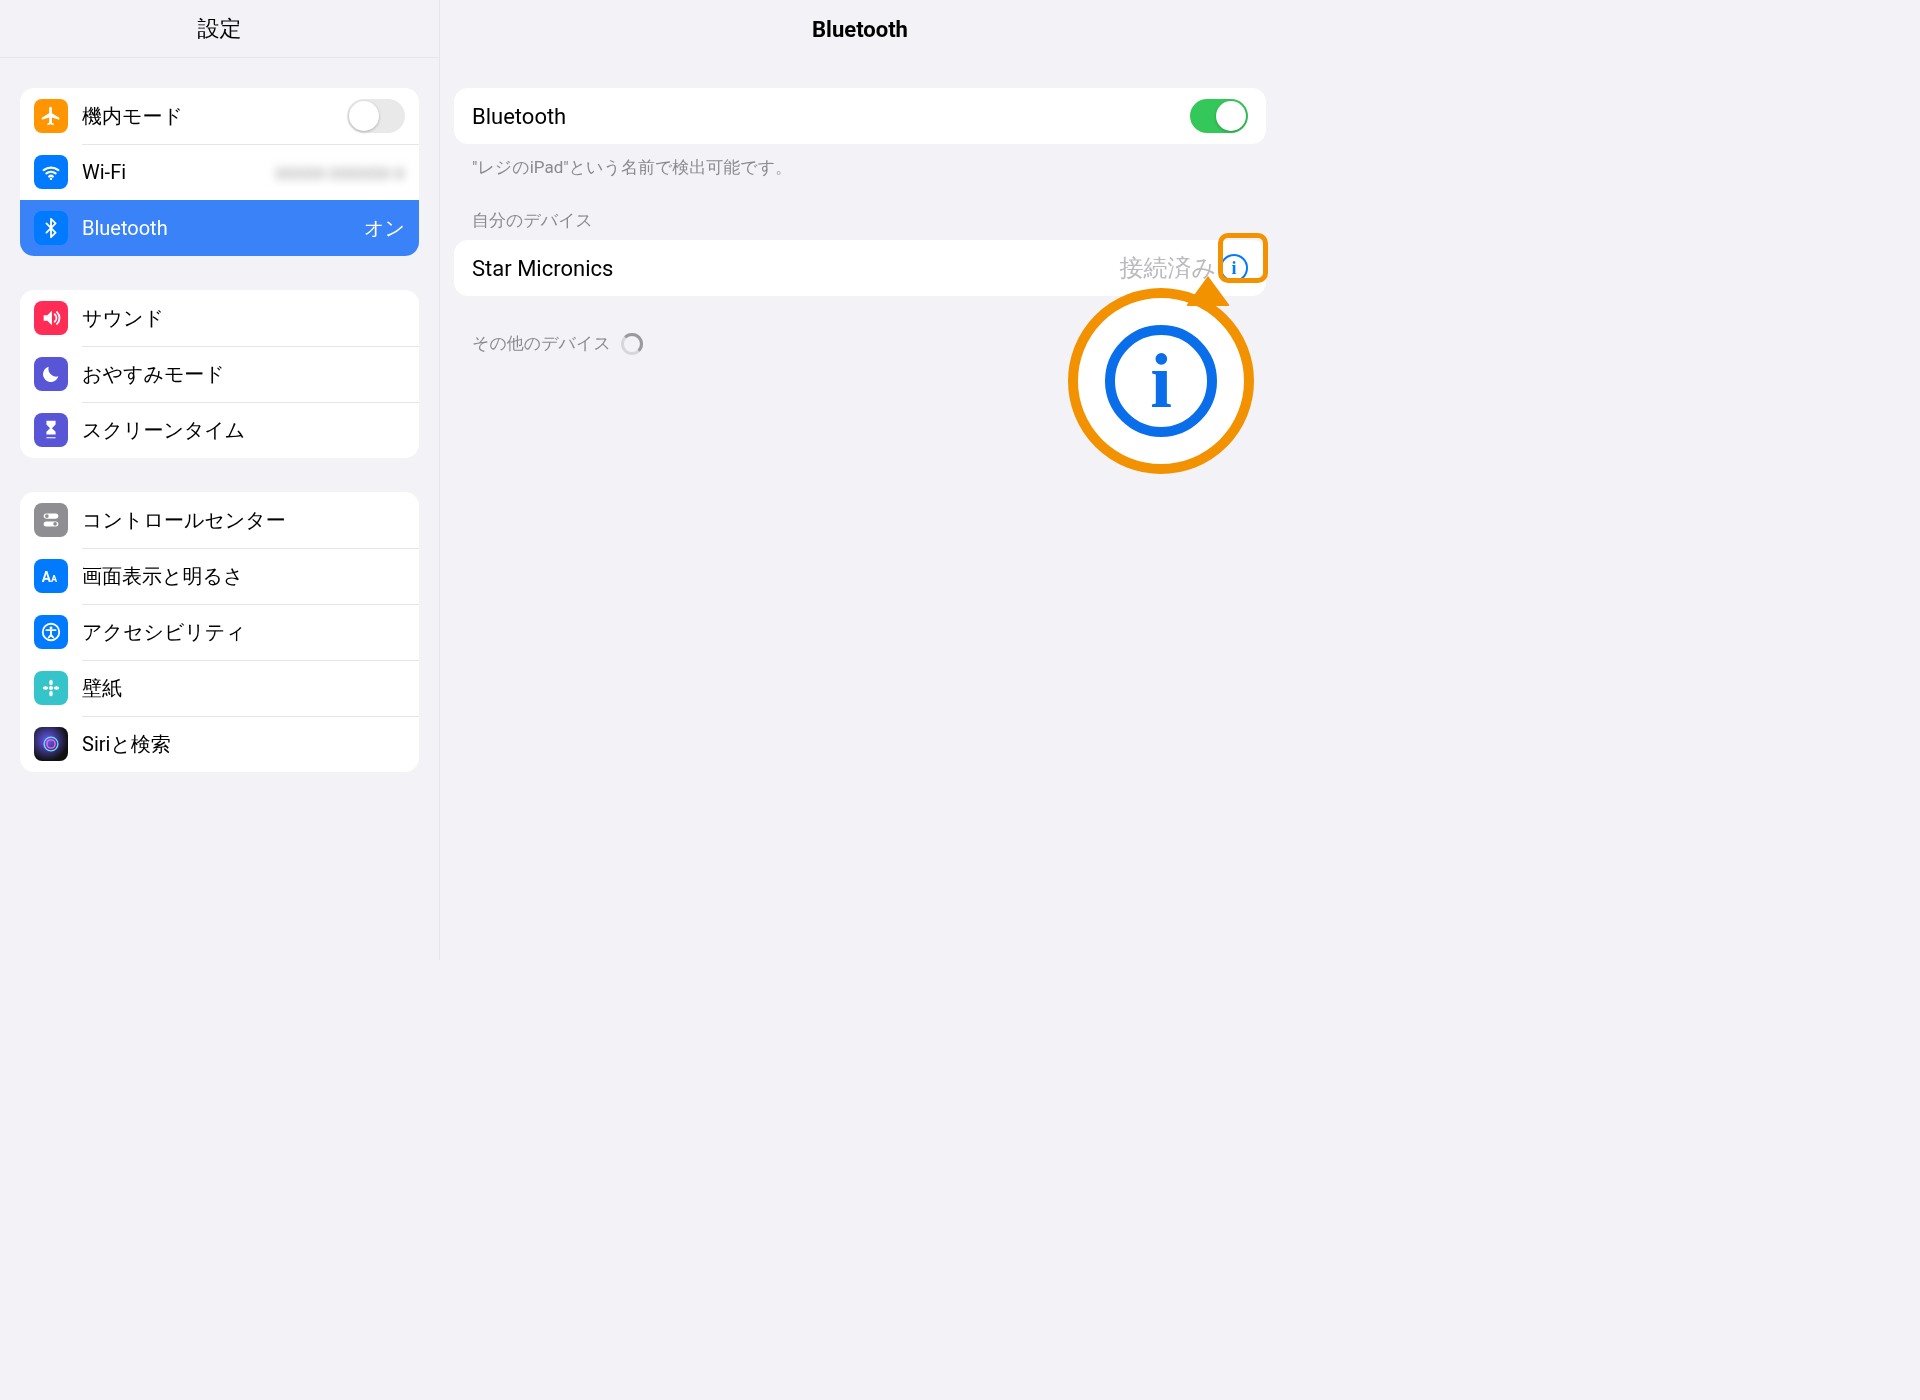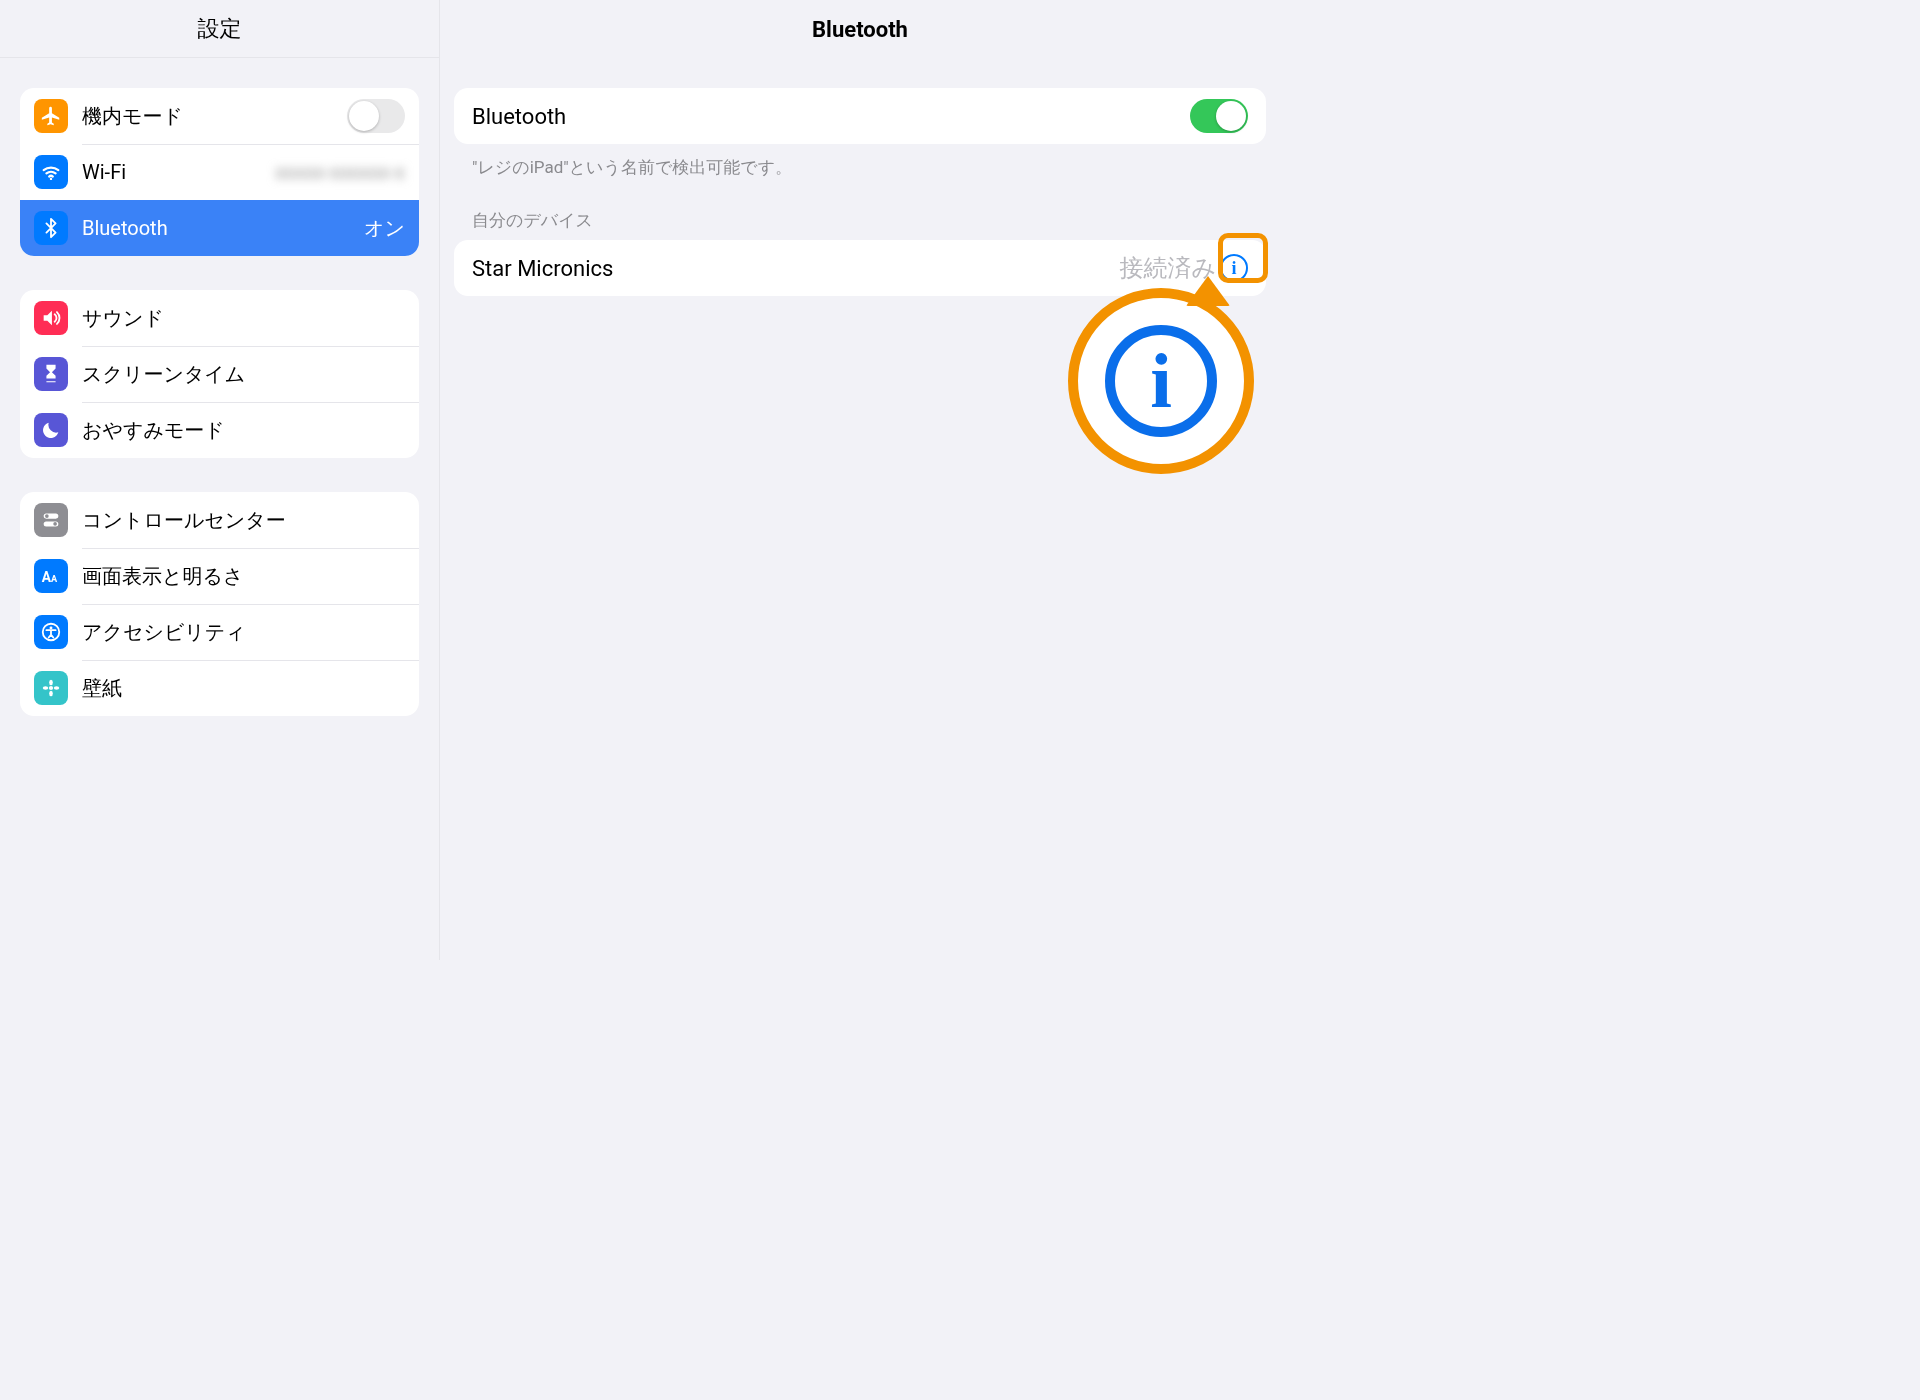--- a/index.html
+++ b/index.html
@@ -114,32 +114,32 @@
                 <path d="M4 9v6h4l5 5V4L8 9H4z"></path>
                 <path d="M16 8a5 5 0 0 1 0 8" fill="none" stroke="#fff" stroke-width="2" stroke-linecap="round"></path>
                 <path d="M18.5 5.5a9 9 0 0 1 0 13" fill="none" stroke="#fff" stroke-width="2" stroke-linecap="round"></path>
               </svg>
           </span>
           <span class="label">サウンド</span>
         </div>
         <div class="row">
           <span class="icon" style="background:#5856d6">
             <svg width="22" height="22" viewBox="0 0 24 24" fill="#fff">
+                <path d="M20 14.5A8.5 8.5 0 0 1 9.5 4 8.5 8.5 0 1 0 20 14.5z"></path>
+              </svg>
+          </span>
+          <span class="label">おやすみモード</span>
+        </div>
+        <div class="row">
+          <span class="icon" style="background:#5856d6">
+            <svg width="22" height="22" viewBox="0 0 24 24" fill="#fff">
                 <path d="M7 3h10v3l-4 4 4 4v3H7v-3l4-4-4-4V3zm0 18h10v-1H7v1zm0-18h10V2H7v1z"></path>
               </svg>
           </span>
           <span class="label">スクリーンタイム</span>
-        </div>
-        <div class="row">
-          <span class="icon" style="background:#5856d6">
-            <svg width="22" height="22" viewBox="0 0 24 24" fill="#fff">
-                <path d="M20 14.5A8.5 8.5 0 0 1 9.5 4 8.5 8.5 0 1 0 20 14.5z"></path>
-              </svg>
-          </span>
-          <span class="label">おやすみモード</span>
         </div>
       </div>
 
       <div class="group">
         <div class="row">
           <span class="icon" style="background:#8e8e93">
             <svg width="22" height="22" viewBox="0 0 24 24" fill="#fff">
                 <rect x="4" y="5" width="16" height="5.5" rx="2.75"></rect>
                 <circle cx="7.5" cy="7.75" r="2" fill="#8e8e93"></circle>
                 <rect x="4" y="13.5" width="16" height="5.5" rx="2.75"></rect>
@@ -172,20 +172,29 @@
             <svg width="22" height="22" viewBox="0 0 24 24" fill="#fff">
                 <circle cx="12" cy="12" r="2.3"></circle>
                 <ellipse cx="12" cy="6" rx="2" ry="3"></ellipse>
                 <ellipse cx="12" cy="18" rx="2" ry="3"></ellipse>
                 <ellipse cx="6" cy="12" rx="3" ry="2"></ellipse>
                 <ellipse cx="18" cy="12" rx="3" ry="2"></ellipse>
               </svg>
           </span>
           <span class="label">壁紙</span>
         </div>
+        <div class="row">
+          <span class="icon" style="background:radial-gradient(circle at 40% 40%,#6a5bff,#111 70%)">
+            <svg width="22" height="22" viewBox="0 0 24 24" fill="none">
+                <circle cx="12" cy="12" r="7.5" stroke="#6ae3ff" stroke-width="1.5"></circle>
+                <circle cx="12" cy="12" r="4.5" stroke="#ff6bd6" stroke-width="1.5"></circle>
+              </svg>
+          </span>
+          <span class="label">Siriと検索</span>
+        </div>
       </div>
 
     </div>
   </aside>
 
   <section class="detail">
     <div class="detail-title">Bluetooth</div>
 
     <div class="detail-body">
 
@@ -211,16 +220,20 @@
 
       <div class="info-hl" style="top:175px;right:12px;"></div>
 
       <div class="callout" style="top:230px;right:26px;">
         <div class="callout-tail"></div>
         <div class="callout-ring">
           <div class="big-info">i</div>
         </div>
       </div>
 
+      <div class="other">
+        <span class="other-label">その他のデバイス</span>
+        <span class="spinner"></span>
+      </div>
 
     </div>
   </section>
 </div>
 
 </body></html>

